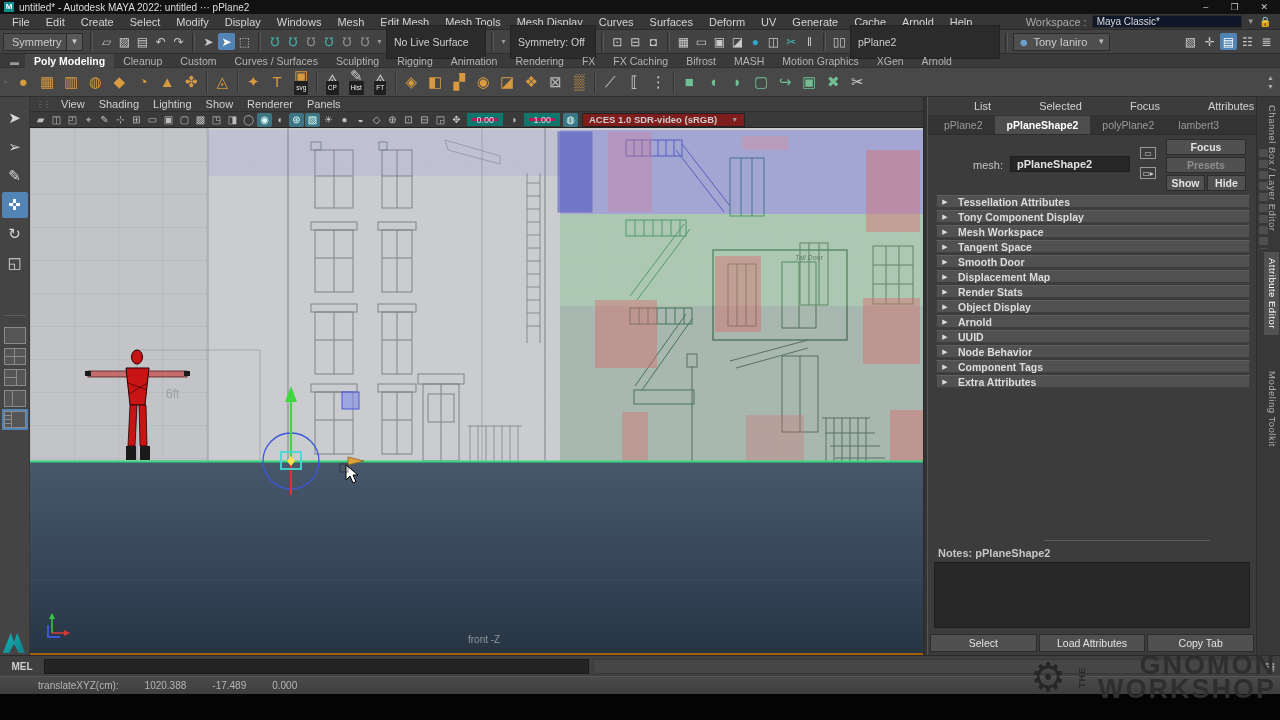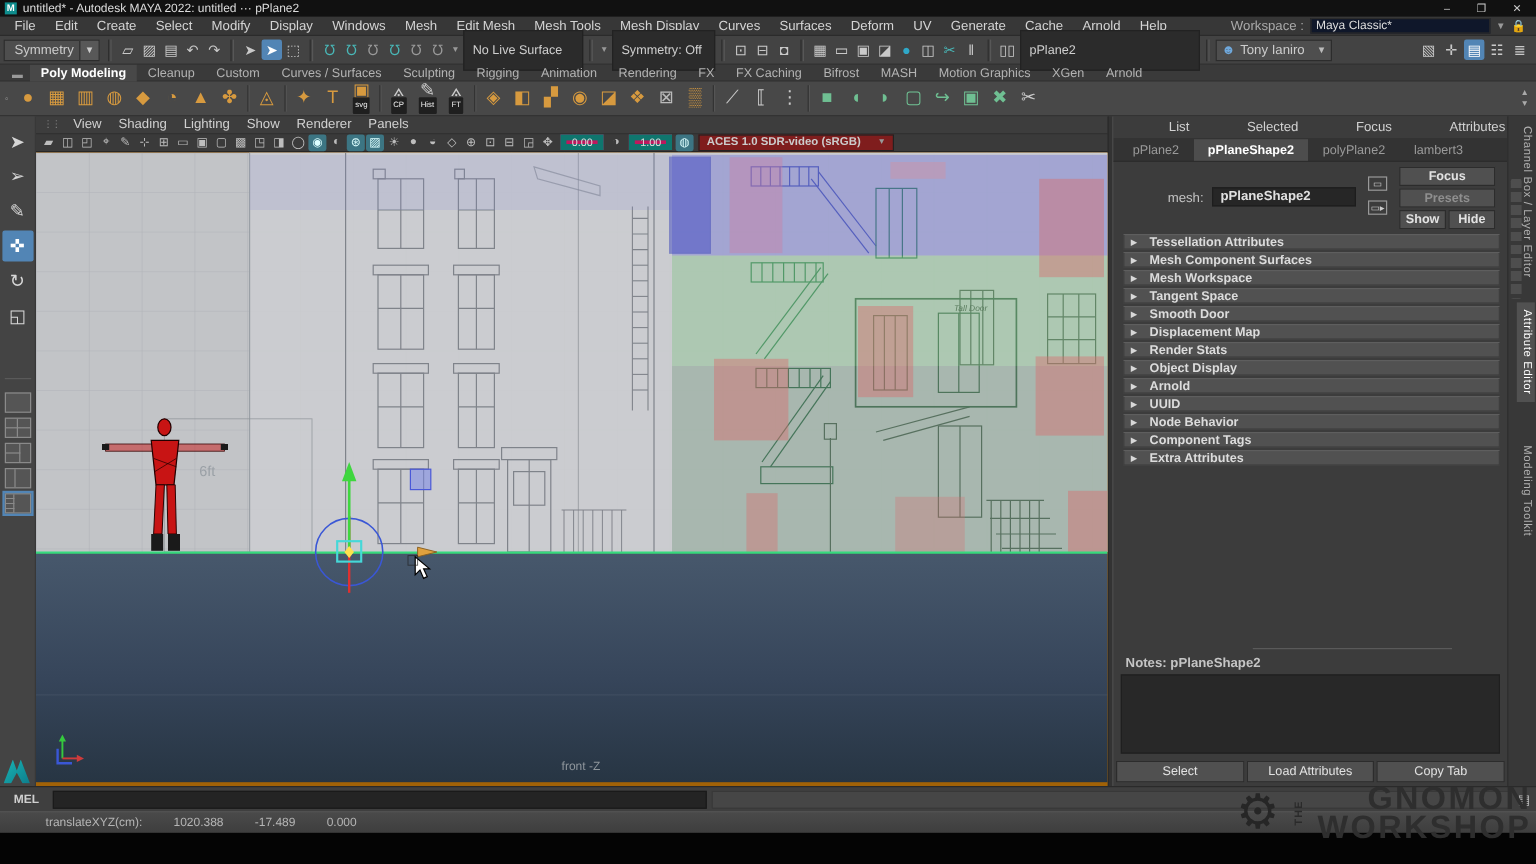--- a/index.html
+++ b/index.html
@@ -693,21 +693,21 @@
         </div>
       </div>
       <div class="ae-sections">
         <div class="sectionbar">
           <span class="tri">▶</span>
           <span class="slabel">Tessellation Attributes</span>
         </div>
 
         <div class="sectionbar">
           <span class="tri">▶</span>
-          <span class="slabel">Mesh Component Surfaces</span>
+          <span class="slabel">Tony Component Display</span>
         </div>
 
         <div class="sectionbar">
           <span class="tri">▶</span>
           <span class="slabel">Mesh Workspace</span>
         </div>
 
         <div class="sectionbar">
           <span class="tri">▶</span>
           <span class="slabel">Tangent Space</span>

